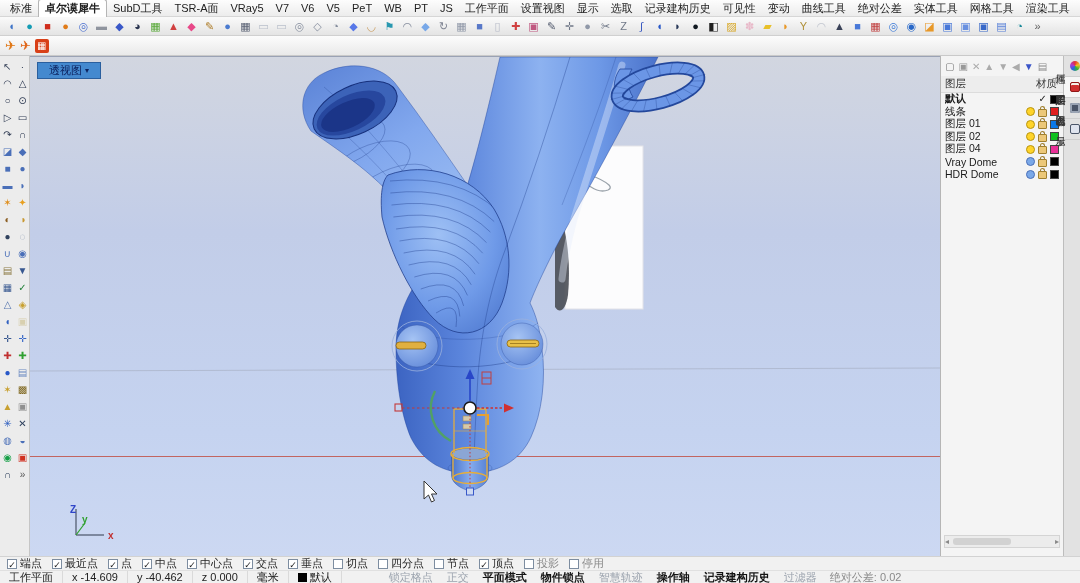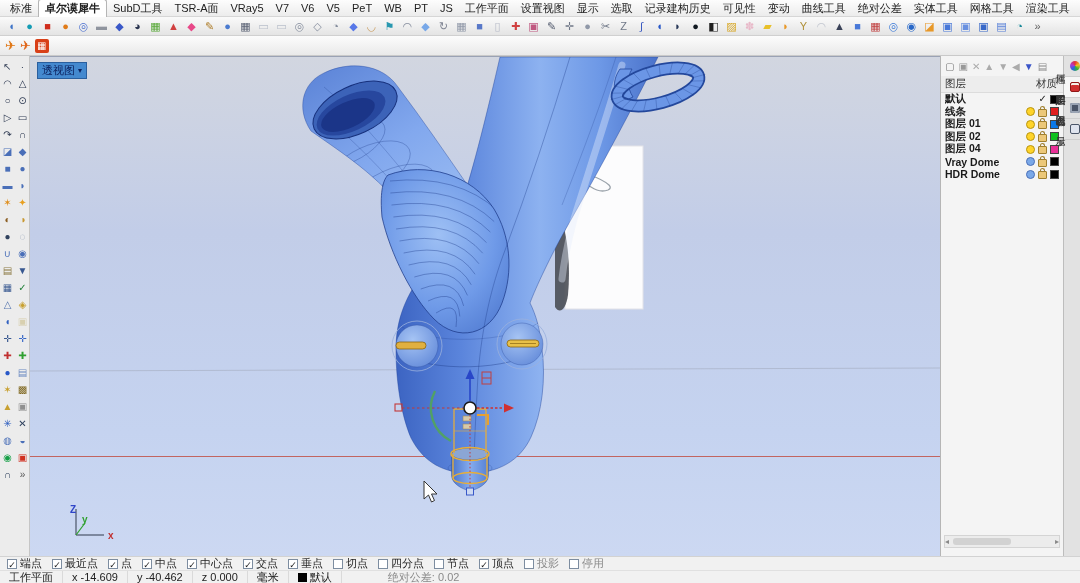--- a/index.html
+++ b/index.html
@@ -18,30 +18,30 @@
   .st-icon{font-size:13px;line-height:16px;}
   .st-badge{width:14px;height:14px;background:#d84018;color:#fff;font-size:10px;line-height:14px;text-align:center;border-radius:2px;}
   
   #left-toolbar{position:absolute;left:0;top:56px;width:30px;height:500px;background:#ececec;border-right:1px solid #c6c6c6;
     display:grid;grid-template-columns:15px 15px;grid-auto-rows:17px;padding-top:3px;box-sizing:border-box;}
   .lt-icon{font-size:10px;line-height:16px;text-align:center;}
   
   #viewport{position:absolute;left:30px;top:56px;width:910px;height:500px;border-top:1px solid #9aa2b4;box-sizing:border-box;}
   #vp-svg{display:block;}
   .vp-tab{position:absolute;left:7px;top:5px;background:#4489cf;color:#0d2360;font-size:11px;line-height:13px;
-    padding:1px 4px;border:1px solid #2a5f9e;display:flex;gap:3px;align-items:center;}
+    padding:1px 11px;border:1px solid #2a5f9e;display:flex;gap:3px;align-items:center;}
   .vp-caret{font-size:8px;}
   
   #right-panel{position:absolute;left:940px;top:56px;width:123px;height:500px;background:#f4f4f4;border-left:1px solid #b5b5b5;
     font-size:10.5px;color:#1a1a1a;box-sizing:border-box;}
   .panel-toolbar{display:flex;gap:4px;align-items:center;height:18px;padding:2px 4px 0 4px;}
   .pt-icon{font-size:10px;line-height:14px;}
   .panel-cols{display:flex;justify-content:space-between;padding:1px 6px 1px 4px;background:#ededed;border-bottom:1px solid #dcdcdc;color:#333;}
   .layer-row{display:flex;align-items:center;height:12.5px;padding:0 4px;gap:3px;}
-  .layer-name{flex:1;white-space:nowrap;overflow:hidden;font-weight:bold;}
+  .layer-name{flex:1;white-space:nowrap;overflow:hidden;}
   .layer-name.current{font-weight:700;}
   .bulb{width:7px;height:7px;border-radius:50%;background:#ffd42a;border:1px solid #b89410;flex:0 0 auto;}
   .bulb.off{background:#7aa8e8;border-color:#4a6fb8;}
   .lockic{width:7px;height:6px;background:#ecc878;border:1px solid #a08030;border-radius:1px;position:relative;margin-top:2px;flex:0 0 auto;}
   .lockic:before{content:"";position:absolute;left:1px;top:-4px;width:3px;height:3px;border:1px solid #a08030;border-bottom:none;border-radius:3px 3px 0 0;}
   .swatch{width:9px;height:9px;border:1px solid #444;box-sizing:border-box;flex:0 0 auto;}
   .lcheck{font-size:10px;line-height:10px;color:#222;flex:0 0 auto;}
   .panel-hscroll{position:absolute;left:3px;right:3px;bottom:8px;height:11px;background:#ececec;border:1px solid #d4d4d4;
     display:flex;align-items:center;font-size:8px;color:#888;}
   .hs-thumb{flex:0 0 58px;height:7px;background:#d2d2d2;border-radius:3px;margin-left:4px;}
@@ -560,14 +560,24 @@
     </span>
   </div>
 <div id="status-row">
   <span class="seg">工作平面</span>
   <span class="seg">x -14.609</span>
   <span class="seg">y -40.462</span>
   <span class="seg">z 0.000</span>
   <span class="seg">毫米</span>
   <span class="seg"><span class="chip-sw"></span><span>默认</span></span>
   <span class="sp45"></span>
+  <span id="status-toggles" style="display:flex">
+      <span class="tg">锁定格点</span>
+      <span class="tg">正交</span>
+      <span class="tg active">平面模式</span>
+      <span class="tg active">物件锁点</span>
+      <span class="tg">智慧轨迹</span>
+      <span class="tg active">操作轴</span>
+      <span class="tg active">记录建构历史</span>
+      <span class="tg">过滤器</span>
+    </span>
   <span class="tol">绝对公差: 0.02</span>
 </div>
 
 </body></html>

